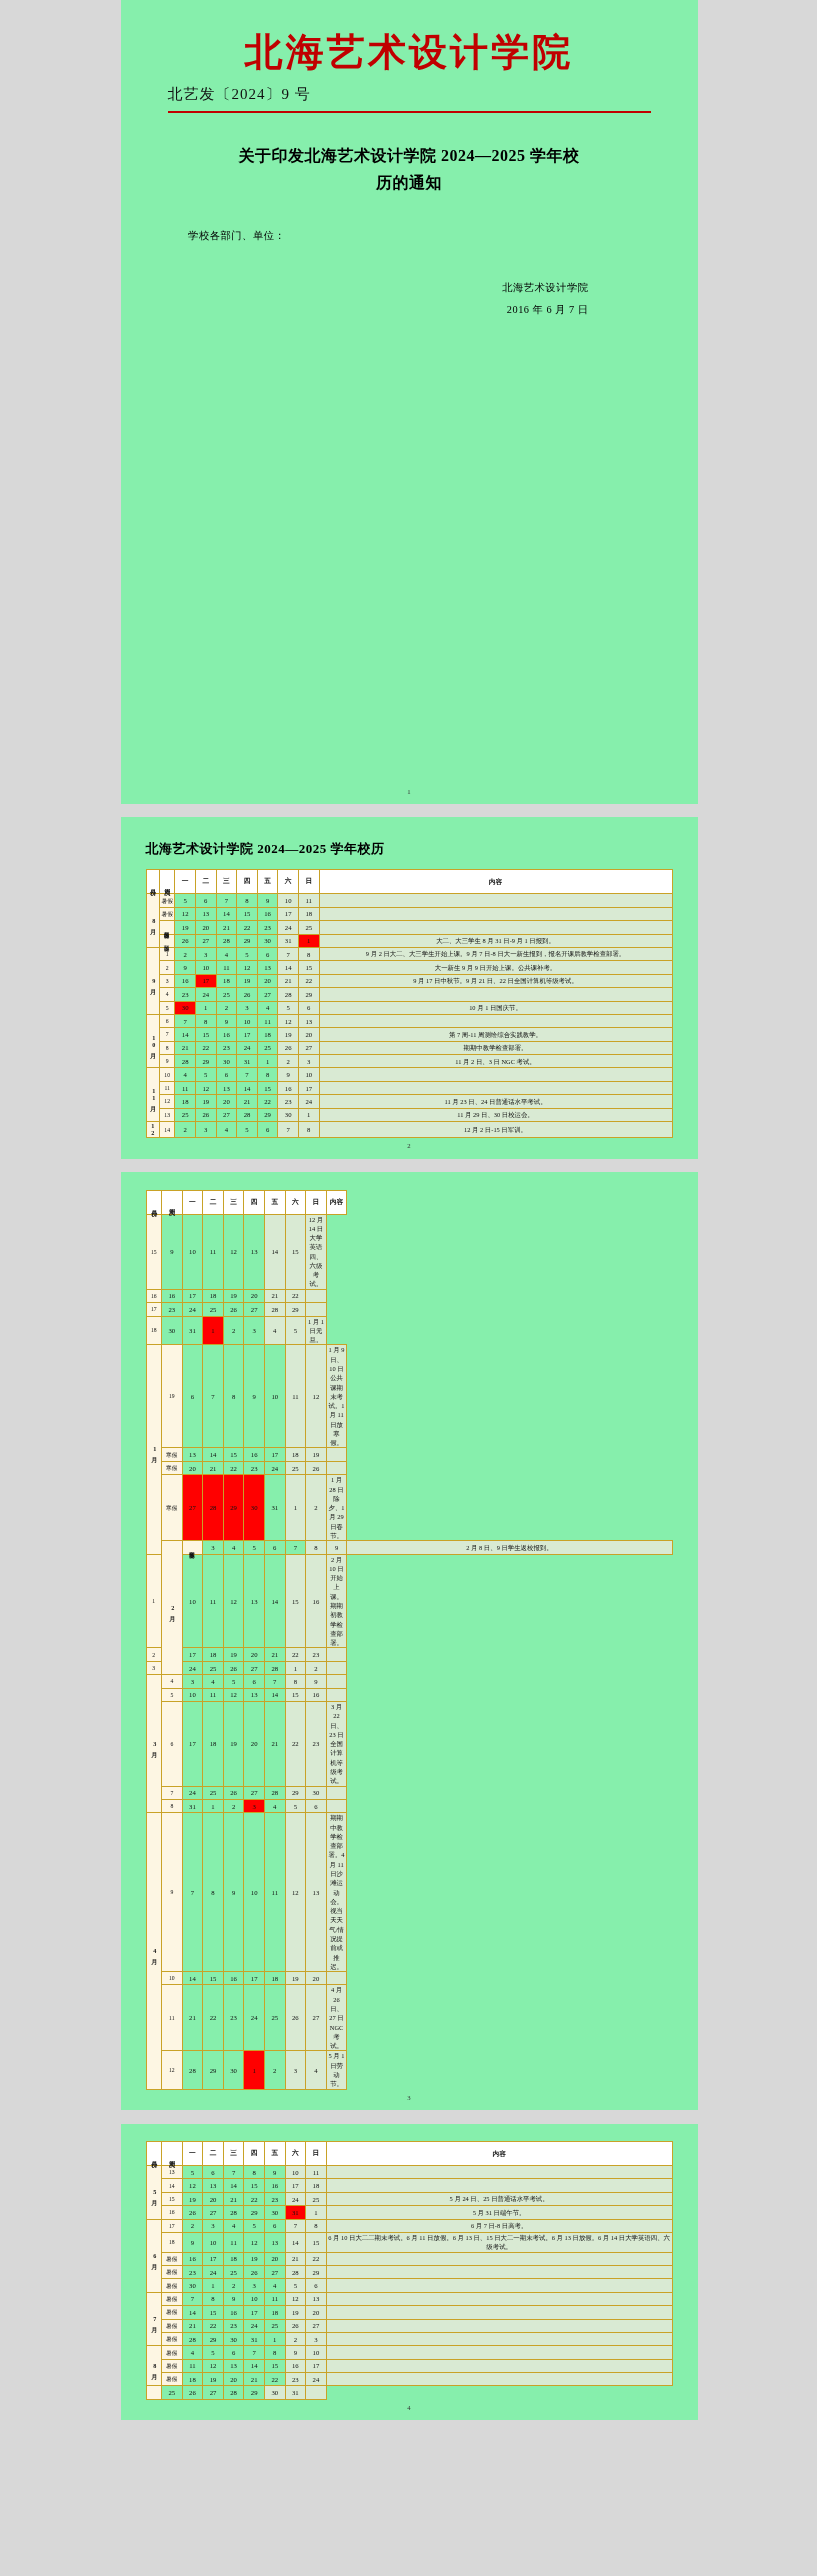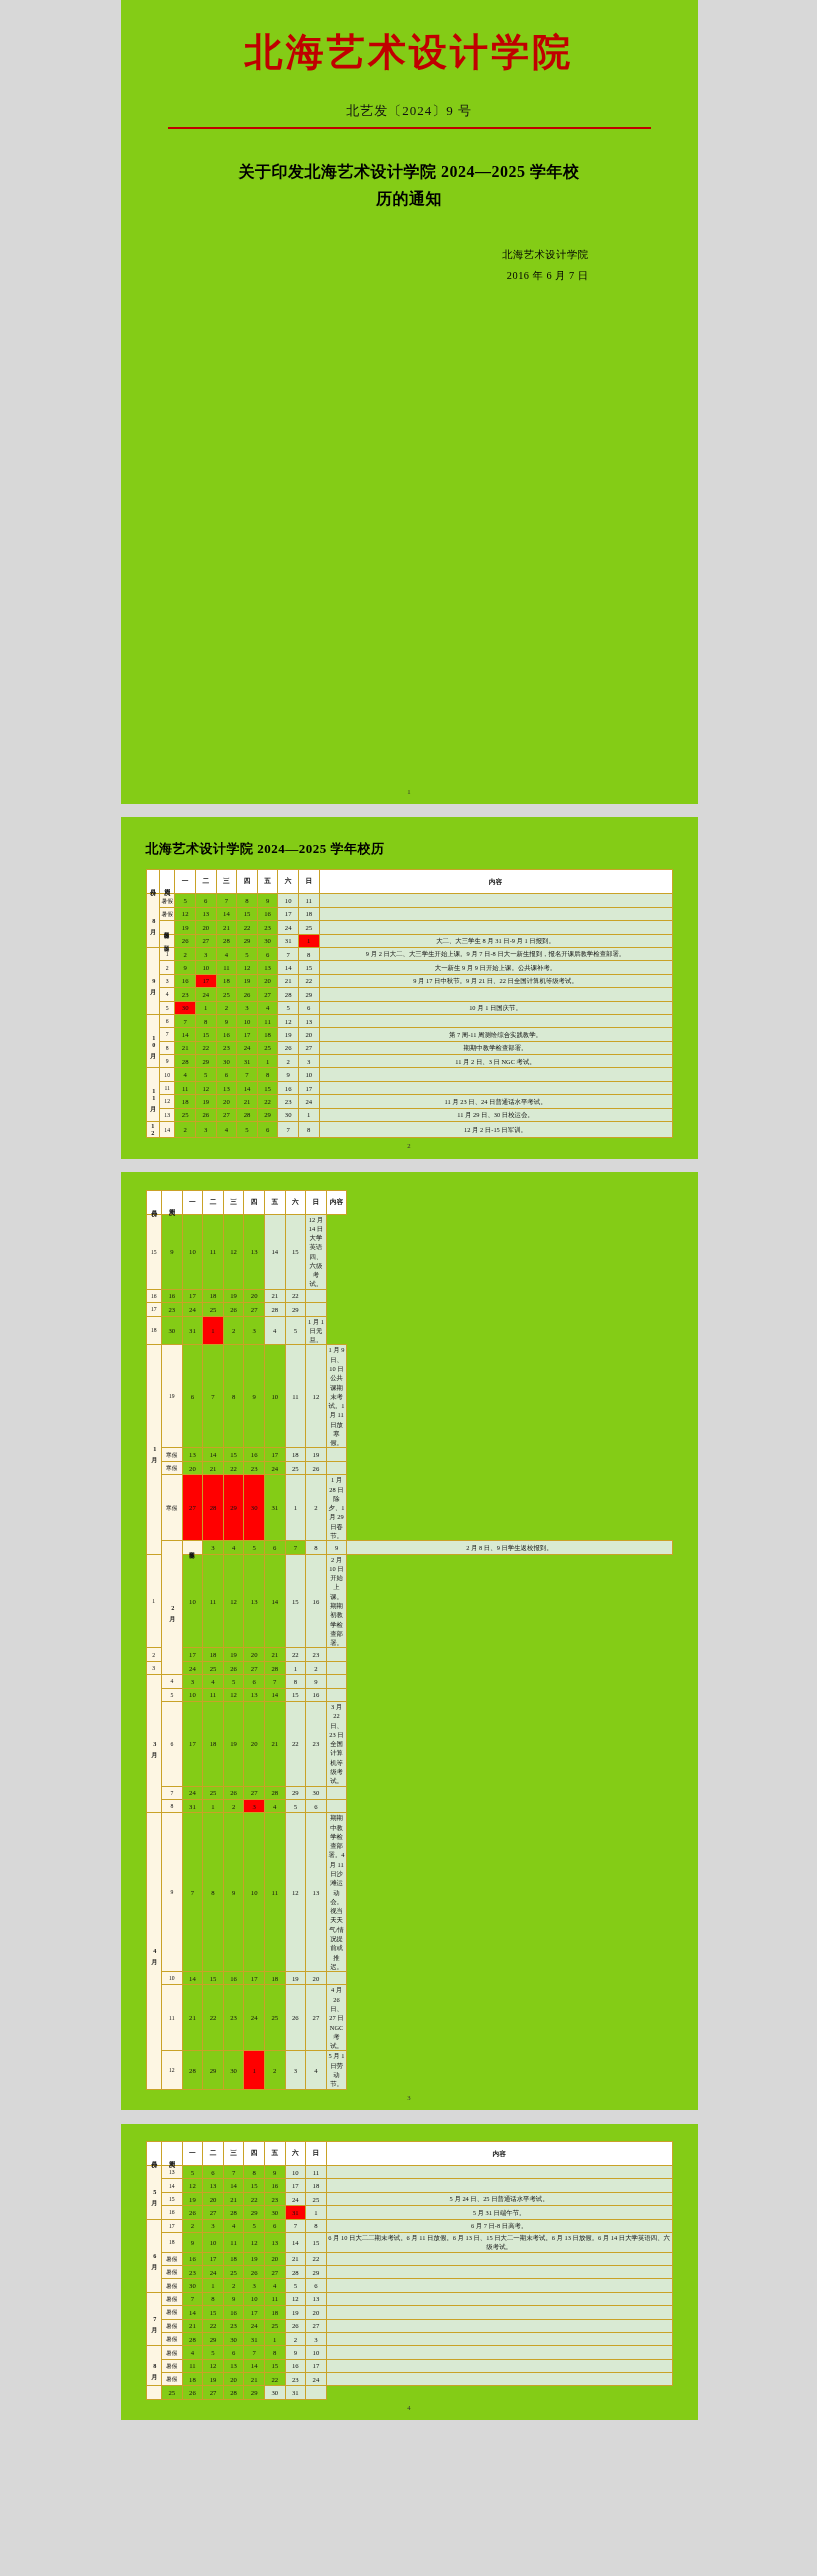--- a/index.html
+++ b/index.html
@@ -5,41 +5,40 @@
   * { box-sizing: border-box; }
   html, body { margin:0; padding:0; }
   body {
     width: 818px;
     background: #d8d8d8;
     font-family: "Liberation Serif", "DejaVu Serif", serif;
   }
   .page {
     width: 577px;
     margin: 0 auto;
-    background: #84cc16;
+    background: #86efac;
     position: relative;
   }
   .page + .page { margin-top: 13.4px; }
 
   
   .p1 { padding: 27px 47px 31px 47px; min-height: 804px; }
   .letterhead {
     text-align: center;
     color: #c00000;
     font-family: "Liberation Serif", "DejaVu Serif", serif;
     font-weight: bold;
     font-size: 38px;
     letter-spacing: 3.1px;
     line-height: 1.1;
     margin-top: 5.2px;
   }
   .docnum {
-    text-align: center;
-    font-size: 13px;
-    margin-top: 28px;
+    font-size: 15px;
+    margin-top: 11px;
     letter-spacing: 1px;
     color: #111;
   }
   .redrule {
     height: 2.1px;
     background: #c00000;
     margin: 7.2px 0 0 0;
   }
   .title {
     text-align: center;
@@ -117,20 +116,21 @@
 </style>
 </head>
 <body>
 
 <div class="page p1">
   <div class="letterhead">北海艺术设计学院</div>
   <div class="docnum">北艺发〔2024〕9 号</div>
   <div class="redrule"></div>
   <div class="title">关于印发北海艺术设计学院 2024—2025 学年校历的通知</div>
   <div class="body-block">
+    <p>学校各部门、单位：</p>
   </div>
   <div class="signature">
     <div>北海艺术设计学院</div>
     <div>2016 年 6 月 7 日</div>
   </div>
   <div class="pagenum">1</div>
 </div>
 
 <div class="page cal-page">
   <div class="cal-title">北海艺术设计学院 2024—2025 学年校历</div>

